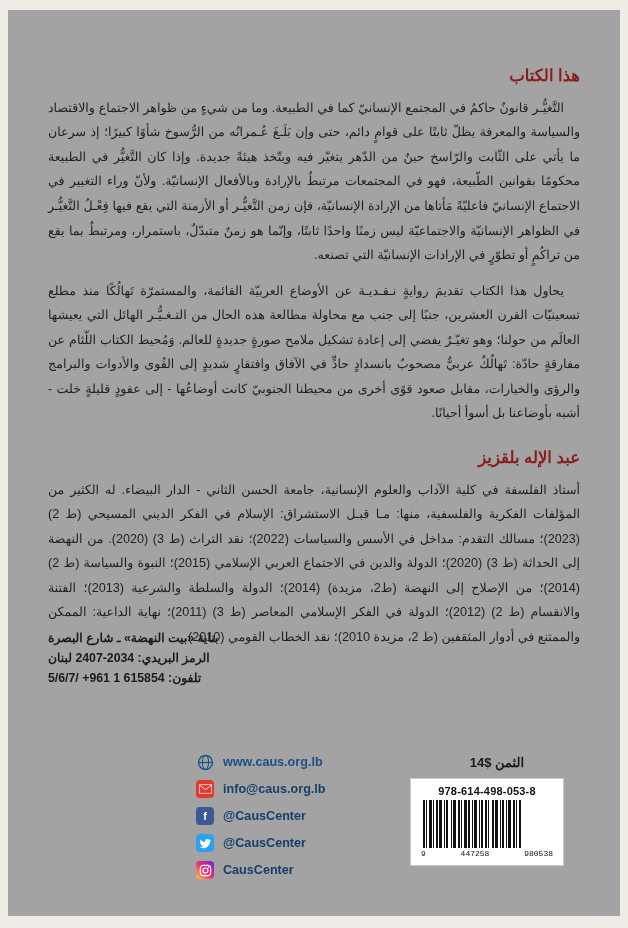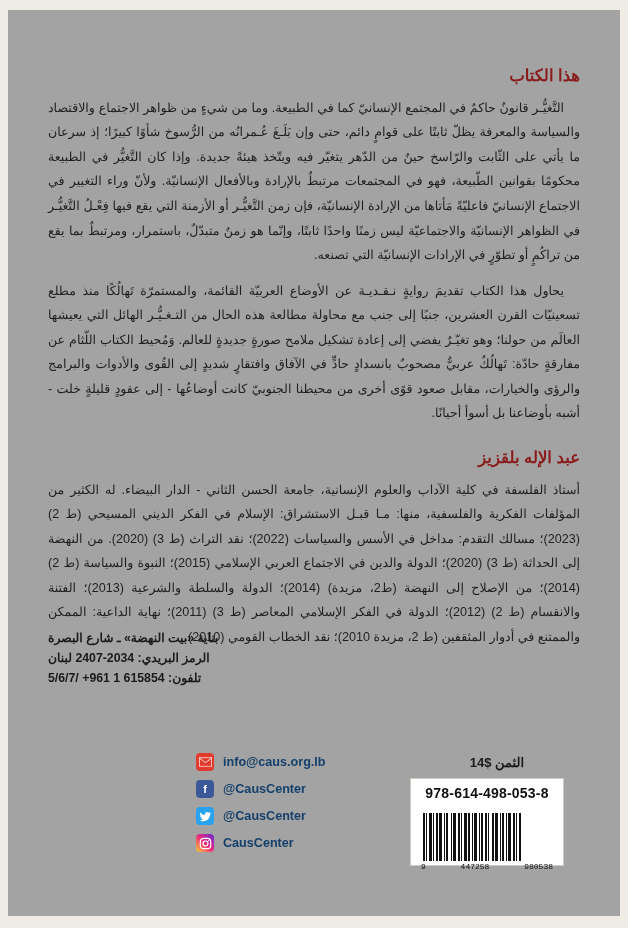--- a/index.html
+++ b/index.html
@@ -163,27 +163,27 @@
     right: 56px;
     top: 768px;
     width: 154px;
     height: 88px;
     background: #ffffff;
     border: 1px solid #cfcbc3;
     padding: 6px 8px 4px 8px;
     box-sizing: border-box;
   }
   .isbn {
-    font-size: 14px;
+    font-size: 11px;
     font-weight: bold;
     color: #111;
     text-align: center;
     letter-spacing: 0.2px;
     direction: ltr;
-    margin-bottom: 12px;
+    margin-bottom: 3px;
   }
   .bars {
     height: 48px;
     display: flex;
     flex-direction: row;
     align-items: stretch;
     gap: 0;
     direction: ltr;
     padding: 0 4px;
   }
@@ -219,20 +219,30 @@
 
     <div class="publisher">
       <div class="addr">
         <div>بناية «بيت النهضة» ـ شارع البصرة</div>
         <div>الرمز البريدي: 2034-2407 لبنان</div>
         <div>تلفون: 615854 1 961+ /5/6/7</div>
       </div>
     </div>
 
     <div class="contacts">
+      <div class="contact-row web">
+        <span class="ico globe">
+          <svg viewBox="0 0 20 20" width="17" height="17" aria-hidden="true">
+            <circle cx="10" cy="10" r="8.2" fill="none" stroke="#1b4f8a" stroke-width="1.6"></circle>
+            <ellipse cx="10" cy="10" rx="3.6" ry="8.2" fill="none" stroke="#1b4f8a" stroke-width="1.3"></ellipse>
+            <line x1="1.8" y1="10" x2="18.2" y2="10" stroke="#1b4f8a" stroke-width="1.3"></line>
+          </svg>
+        </span>
+        <span class="ctext">www.caus.org.lb</span>
+      </div>
 
       <div class="contact-row">
         <span class="ico mail">
           <svg viewBox="0 0 20 14" width="13" height="10" aria-hidden="true">
             <rect x="0.5" y="0.5" width="19" height="13" fill="#e23b2e" stroke="#ffffff" stroke-width="1"></rect>
             <path d="M0.8 1 L10 8 L19.2 1" fill="none" stroke="#ffffff" stroke-width="1.3"></path>
           </svg>
         </span>
         <span class="ctext">info@caus.org.lb</span>
       </div>

